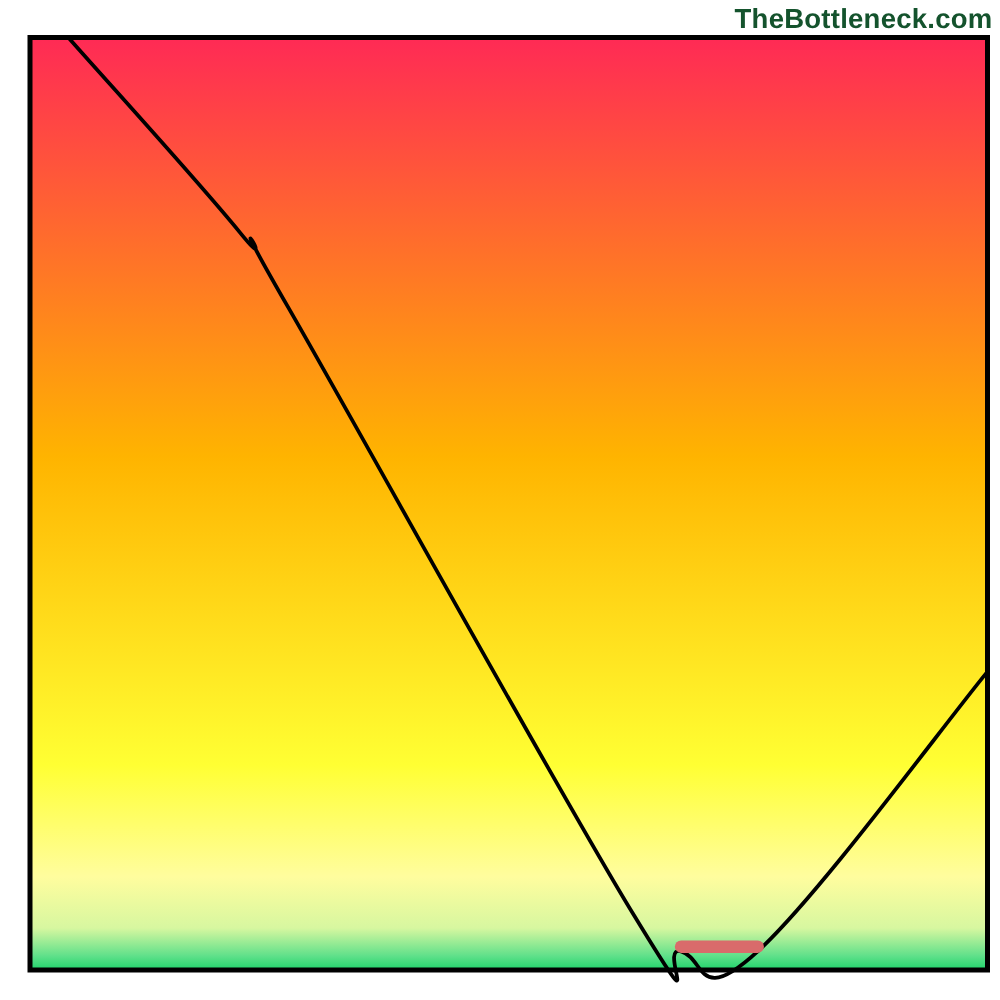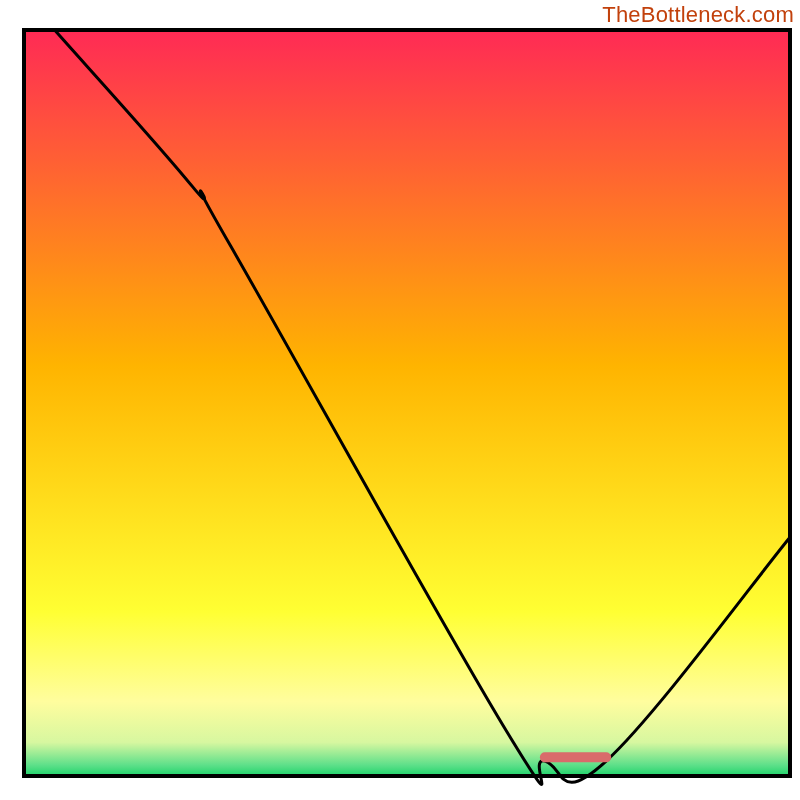--- a/index.html
+++ b/index.html
@@ -13,22 +13,22 @@
   .container {
     position: relative;
     width: 800px;
     height: 800px;
   }
   .watermark {
     position: absolute;
     top: 2px;
     right: 6px;
     font-size: 22px;
-    color: #c2410c;
-    font-weight: 400;
+    color: #14532d;
+    font-weight: 700;
     letter-spacing: 0.2px;
   }
   svg {
     display: block;
   }
 </style>
 </head>
 <body>
 <div class="container">
 

